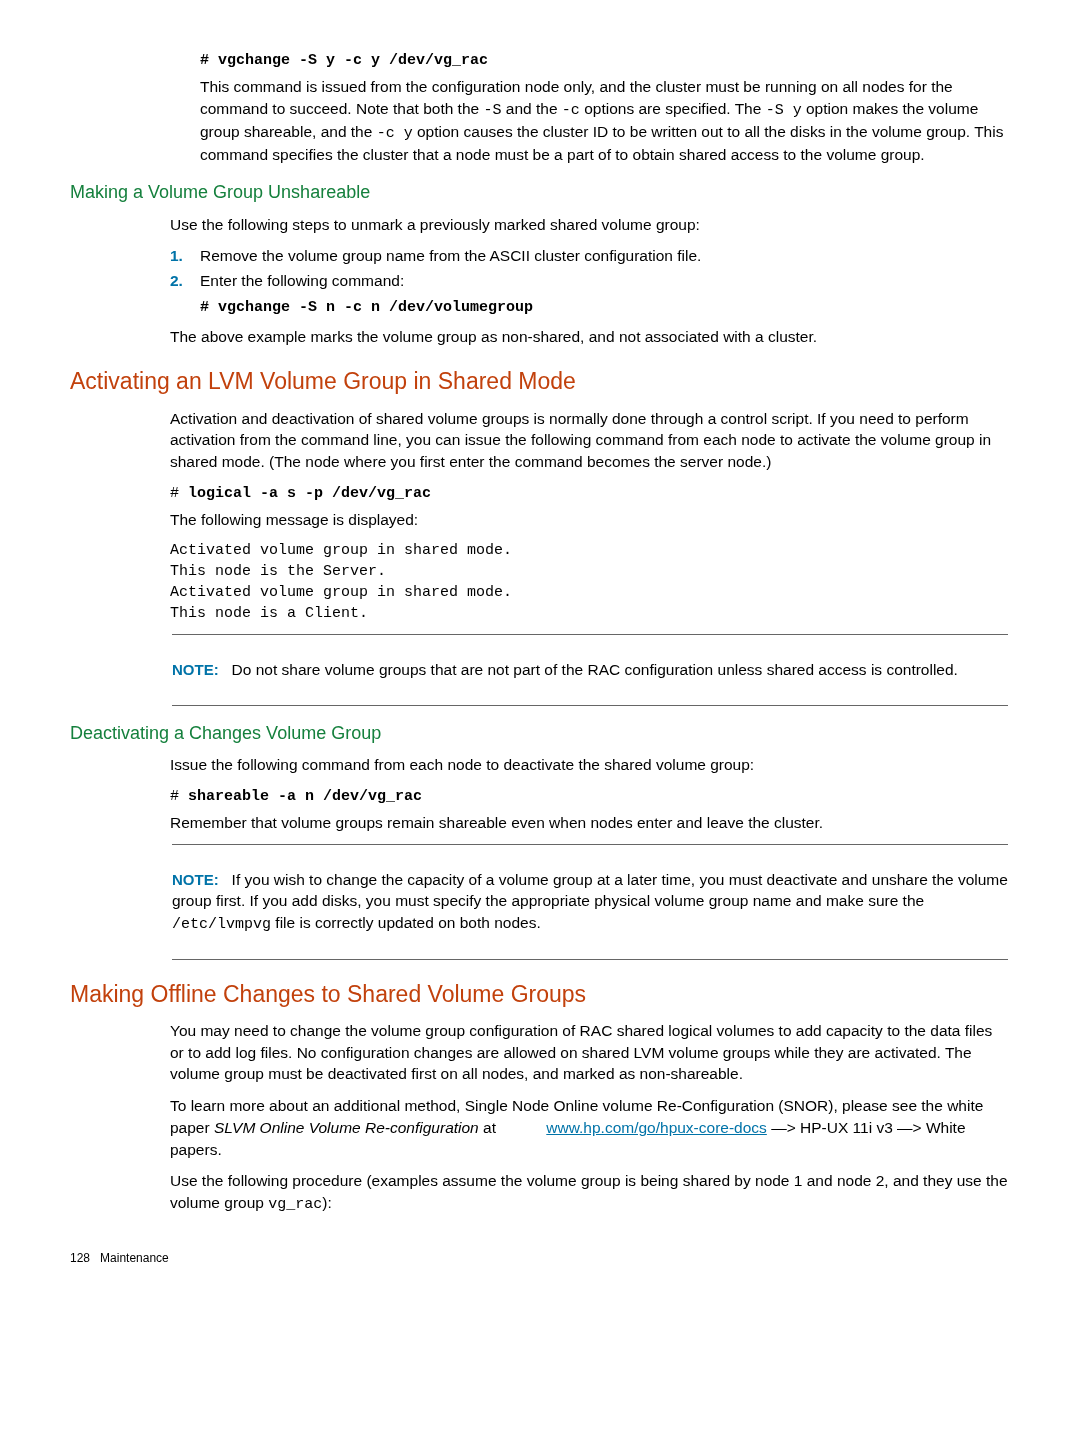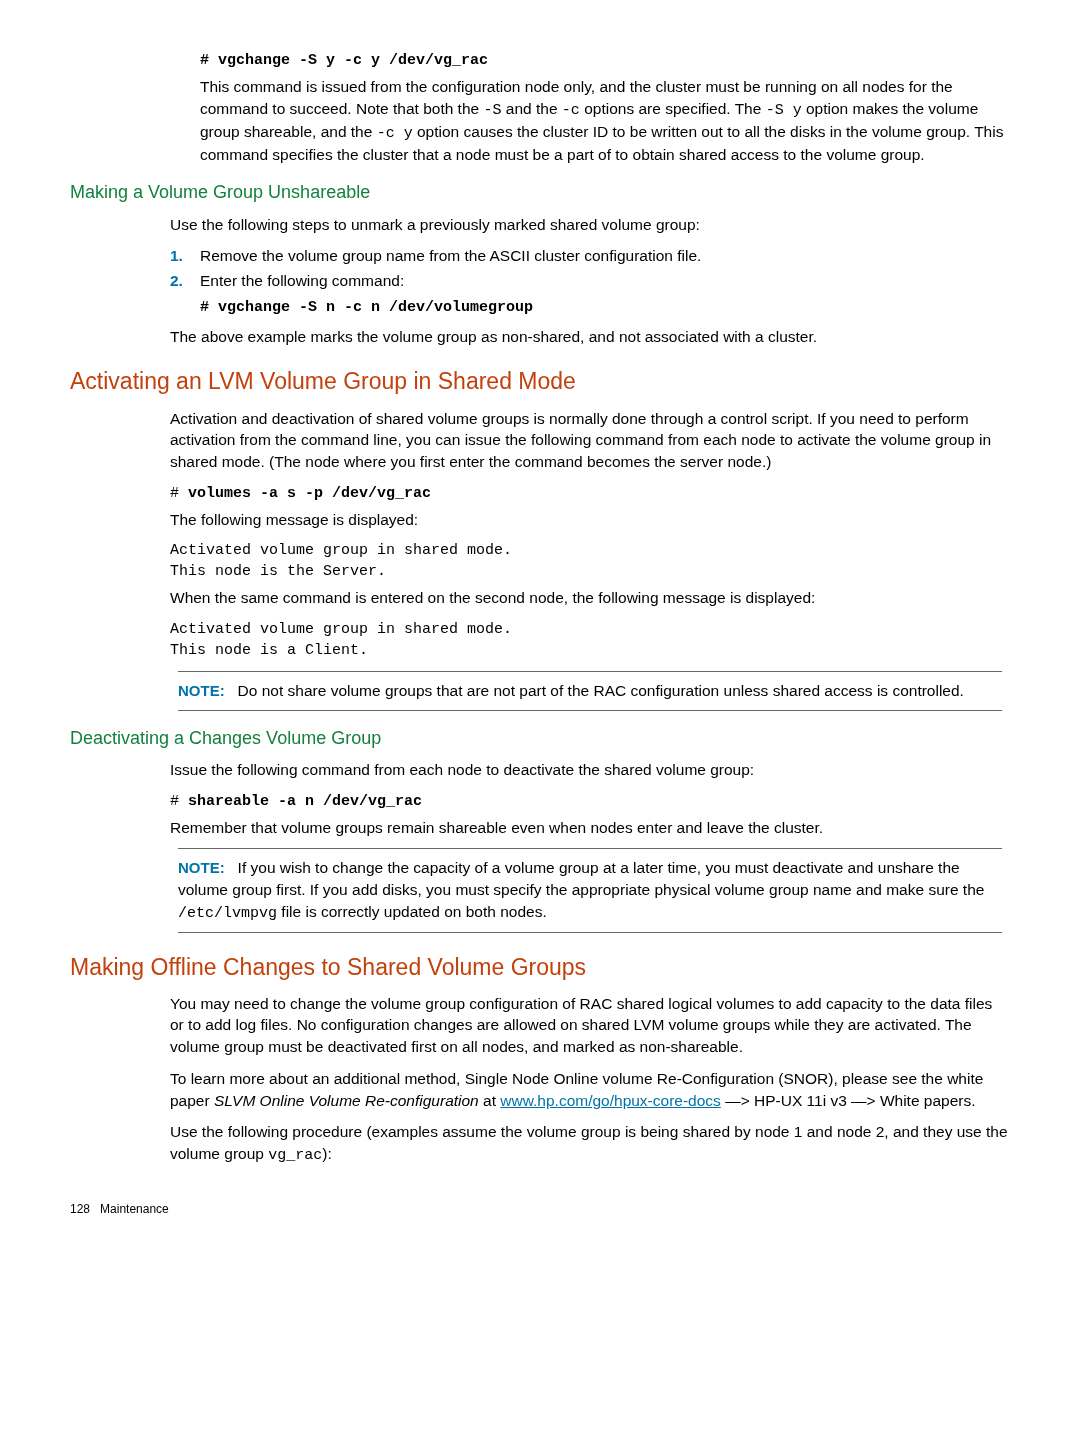--- a/index.html
+++ b/index.html
@@ -36,31 +36,32 @@
   }
   .bold {
     font-weight: bold;
   }
   p {
     margin: 5px 0 10px 0;
   }
   .note-box {
     border-top: 1px solid #666;
     border-bottom: 1px solid #666;
-    padding: 8px 0;
-    margin: 10px 8px;
+    padding: 24px 0;
+    margin: 10px 2px;
   }
   .note-label {
     color: #0073a8;
     font-weight: bold;
     font-size: 15px;
   }
   a {
     color: #0073a8;
     text-decoration: underline;
+    margin-left: 46px;
   }
   .ol-item {
     display: flex;
     margin: 3px 0;
   }
   .ol-num {
     color: #0073a8;
     font-weight: bold;
     width: 30px;
     flex-shrink: 0;
@@ -94,27 +95,26 @@
     <span class="ol-num">2.</span>
     <span>Enter the following command:</span>
   </div>
   <div class="code bold" style="margin-left:30px; margin-top:5px; margin-bottom:8px;"># vgchange -S n -c n /dev/volumegroup</div>
   <p>The above example marks the volume group as non-shared, and not associated with a cluster.</p>
 </div>
 
 <div class="h2">Activating an LVM Volume Group in Shared Mode</div>
 <div class="indent1">
   <p>Activation and deactivation of shared volume groups is normally done through a control script. If you need to perform activation from the command line, you can issue the following command from each node to activate the volume group in shared mode. (The node where you first enter the command becomes the server node.)</p>
-  <div class="code"><span># </span><span class="bold">volumes -a s -p /dev/vg_rac</span></div>
+  <div class="code"><span># </span><span class="bold">logical -a s -p /dev/vg_rac</span></div>
   <p>The following message is displayed:</p>
   <div class="code">
     <div>Activated volume group in shared mode.</div>
     <div>This node is the Server.</div>
   </div>
-  <p>When the same command is entered on the second node, the following message is displayed:</p>
   <div class="code">
     <div>Activated volume group in shared mode.</div>
     <div>This node is a Client.</div>
   </div>
   <div class="note-box">
     <span class="note-label">NOTE:</span>&nbsp;&nbsp;&nbsp;<span>Do not share volume groups that are not part of the RAC configuration unless shared access is controlled.</span>
   </div>
 </div>
 
 <div class="h3">Deactivating a Changes Volume Group</div>

